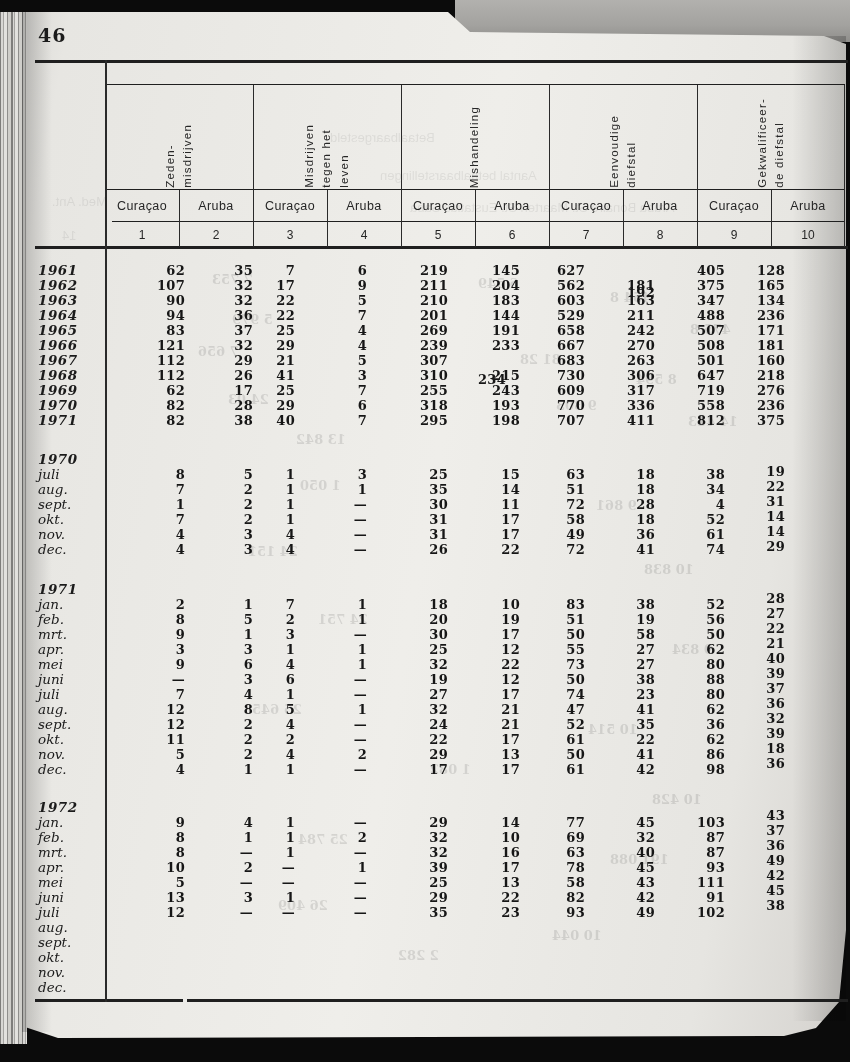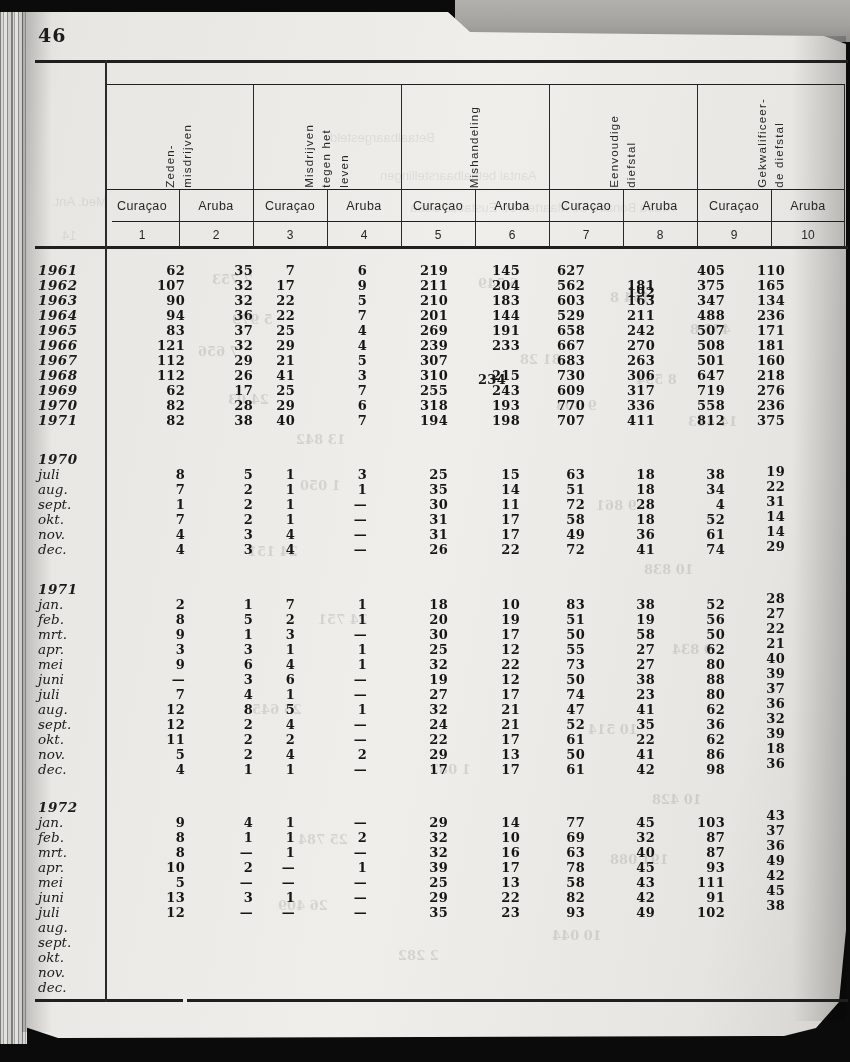--- a/index.html
+++ b/index.html
@@ -158,21 +158,21 @@
           <div class="stub year" style="top: 263px;">1961</div>
           <div class="cell" style="left: 115px; top: 263px;">62</div>
           <div class="cell" style="left: 183px; top: 263px;">35</div>
           <div class="cell" style="left: 225px; top: 263px;">7</div>
           <div class="cell" style="left: 297px; top: 263px;">6</div>
           <div class="cell" style="left: 378px; top: 263px;">219</div>
           <div class="cell" style="left: 450px; top: 263px;">145</div>
           <div class="cell" style="left: 515px; top: 263px;">627</div>
           <div class="cell" style="left: 585px; top: 257px; margin-top: 28px;">192</div>
           <div class="cell" style="left: 655px; top: 263px;">405</div>
-          <div class="cell" style="left: 715px; top: 263px;">110</div>
+          <div class="cell" style="left: 715px; top: 263px;">128</div>
         </div>
         <div class="" style="position: static;">
           <div class="stub year" style="top: 278px;">1962</div>
           <div class="cell" style="left: 115px; top: 278px;">107</div>
           <div class="cell" style="left: 183px; top: 278px;">32</div>
           <div class="cell" style="left: 225px; top: 278px;">17</div>
           <div class="cell" style="left: 297px; top: 278px;">9</div>
           <div class="cell" style="left: 378px; top: 278px;">211</div>
           <div class="cell" style="left: 450px; top: 278px;">204</div>
           <div class="cell" style="left: 515px; top: 278px;">562</div>
@@ -283,21 +283,21 @@
           <div class="cell" style="left: 585px; top: 398px;">336</div>
           <div class="cell" style="left: 655px; top: 398px;">558</div>
           <div class="cell" style="left: 715px; top: 398px;">236</div>
         </div>
         <div class="" style="position: static;">
           <div class="stub year" style="top: 413px;">1971</div>
           <div class="cell" style="left: 115px; top: 413px;">82</div>
           <div class="cell" style="left: 183px; top: 413px;">38</div>
           <div class="cell" style="left: 225px; top: 413px;">40</div>
           <div class="cell" style="left: 297px; top: 413px;">7</div>
-          <div class="cell" style="left: 378px; top: 413px;">194</div>
+          <div class="cell" style="left: 378px; top: 413px;">295</div>
           <div class="cell" style="left: 450px; top: 413px;">198</div>
           <div class="cell" style="left: 515px; top: 413px;">707</div>
           <div class="cell" style="left: 585px; top: 413px;">411</div>
           <div class="cell" style="left: 655px; top: 413px;">812</div>
           <div class="cell" style="left: 715px; top: 413px;">375</div>
         </div>
         <div class="stub year" style="top: 452px;">1970</div>
         <div class="" style="position: static;">
           <div class="stub " style="top: 467px;">juli</div>
           <div class="cell" style="left: 115px; top: 467px;">8</div>

